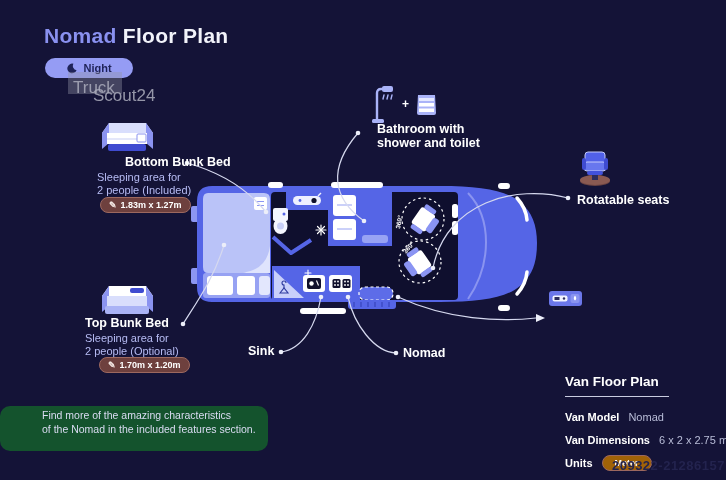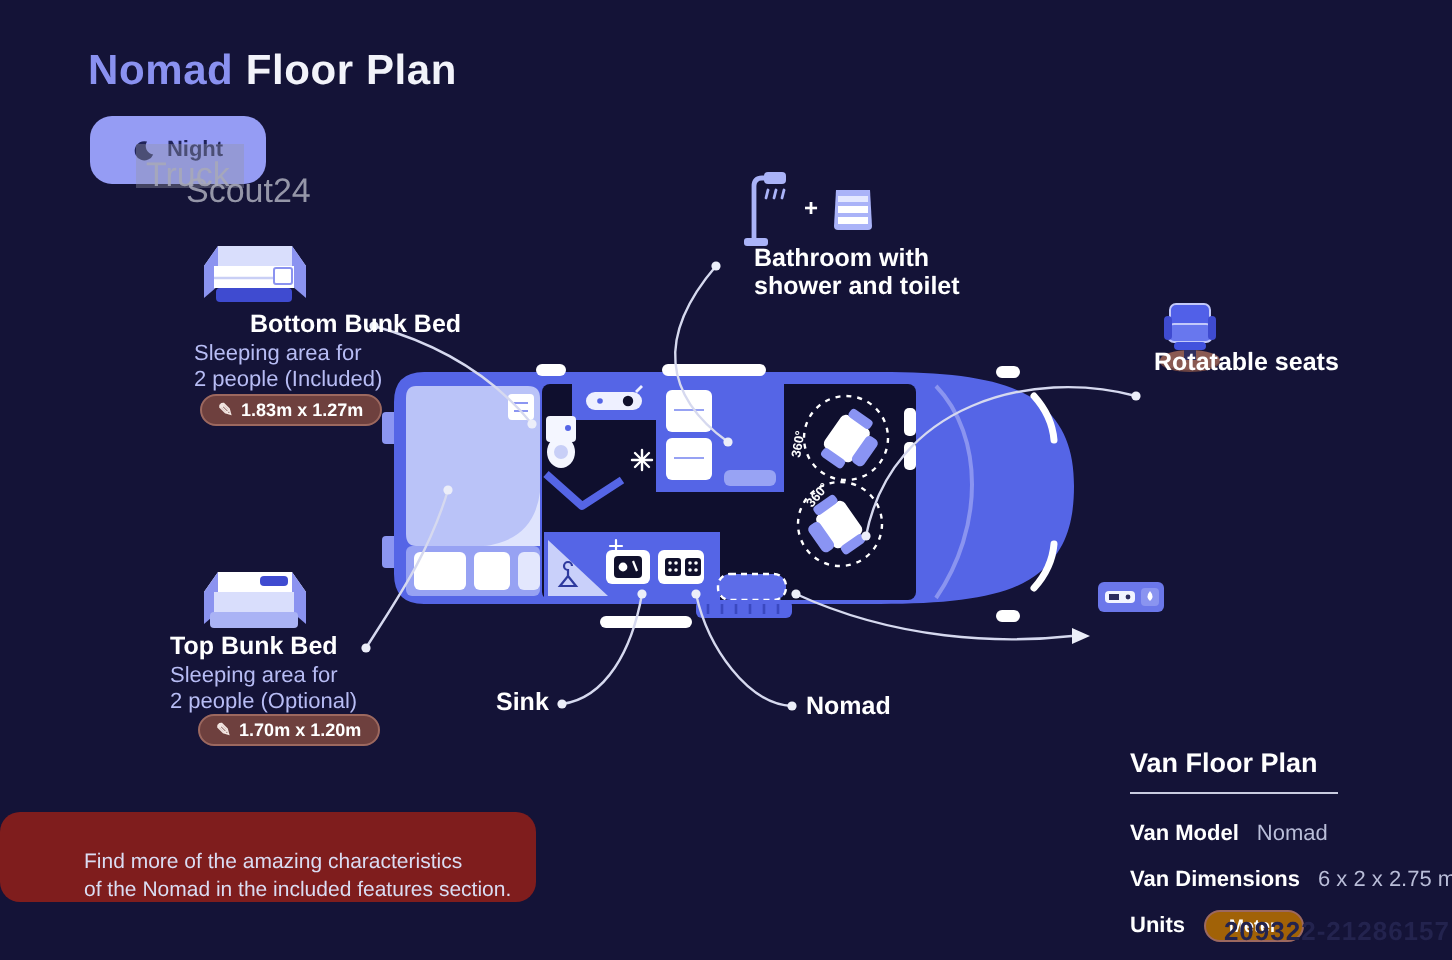--- a/index.html
+++ b/index.html
@@ -10,21 +10,21 @@
     -webkit-font-smoothing:antialiased;
   }
   .abs{position:absolute;}
 
   
   .title{left:44px;top:24px;font-size:21px;font-weight:600;letter-spacing:.3px;}
   .title .accent{color:#8a91f0;}
   .title .rest{color:#f2f3fa;}
 
   .night-pill{
-    left:45px;top:58px;width:88px;height:34px;
+    left:45px;top:58px;width:88px;height:20px;
     display:flex;align-items:center;justify-content:center;gap:6px;
     background:#959cf4;border:none;border-radius:11px;cursor:pointer;
     color:#1f2358;font-size:11px;font-weight:bold;font-family:inherit;
   }
 
   .wm-box{left:68px;top:72px;width:54px;height:22px;background:rgba(148,150,166,.38);}
   .wm{color:rgba(167,169,184,.88);font-size:17px;line-height:16px;font-weight:400;}
   .wm1{left:73px;top:80px;}
   .wm2{left:57px;top:88px;margin-left:36px;}
 
@@ -45,22 +45,22 @@
   .ip-row{display:flex;align-items:center;gap:9px;margin-bottom:9px;height:14px;}
   .ip-label{color:#fff;font-weight:bold;font-size:11px;}
   .ip-value{color:#b9bdd8;font-size:11px;}
   .meter-badge{
     background:#a16207;border:1px solid #9c685f;border-radius:9px;color:#fff;
     font-size:9px;font-weight:bold;padding:2px 12px;line-height:10px;cursor:pointer;
     font-family:inherit;
   }
 
   .footer-note{
-    left:0;top:406px;width:268px;height:45px;background:#7f1d1d;border-radius:10px;
-    box-sizing:border-box;padding:18px 10px 0 42px;
+    left:0;top:406px;width:268px;height:45px;background:#14532d;border-radius:10px;
+    box-sizing:border-box;padding:2px 10px 0 42px;
     color:#dadcf2;font-size:10.5px;line-height:14px;
   }
 
   .listing-id{
     right:1px;bottom:7px;color:#23234e;font-weight:bold;font-size:13px;letter-spacing:.5px;
   }
 
   svg{display:block;}
   .nohit{pointer-events:none;}
 </style>
@@ -322,21 +322,21 @@
   <svg class="abs" style="left:576px;top:150px;" width="38" height="38" viewBox="0 0 38 38">
     <ellipse cx="19" cy="31" rx="15" ry="5" fill="#6b4342"></ellipse>
     <ellipse cx="19" cy="30" rx="15" ry="5" fill="#8a5a52"></ellipse>
     <rect x="16" y="24" width="6" height="6" fill="#2d2d5e"></rect>
     <rect x="9" y="2" width="20" height="12" rx="3" fill="#5160e8" stroke="#c3c9fa" stroke-width="1"></rect>
     <rect x="8" y="12" width="22" height="9" rx="3" fill="#6877ee" stroke="#c3c9fa" stroke-width="1"></rect>
     <rect x="6" y="8" width="4" height="12" rx="2" fill="#3f4bd0"></rect>
     <rect x="28" y="8" width="4" height="12" rx="2" fill="#3f4bd0"></rect>
     <rect x="11" y="21" width="16" height="4" rx="2" fill="#4252dd"></rect>
   </svg>
-  <div class="abs f-title" style="left:577px;top:174px;text-align:right;">Rotatable seats</div>
+  <div class="abs f-title" style="left:577px;top:193px;text-align:right;">Rotatable seats</div>
 
   <svg class="abs" style="left:549px;top:291px;" width="33" height="15" viewBox="0 0 33 15">
     <rect x="0" y="0" width="33" height="15" rx="3" fill="#6b77ea"></rect>
     <rect x="3.5" y="4.5" width="15" height="6" rx="2" fill="#f2f4ff"></rect>
     <rect x="5.5" y="6" width="5" height="3" fill="#2d2d5e"></rect>
     <circle cx="15" cy="7.5" r="1.2" fill="#2d2d5e"></circle>
     <rect x="21.5" y="3" width="9" height="9" rx="2" fill="#8a94f0"></rect>
     <path d="M26,4.5 Q28.5,7.5 26,9.5 Q23.5,7.5 26,4.5 Z" fill="#ffffff"></path>
   </svg>
 

